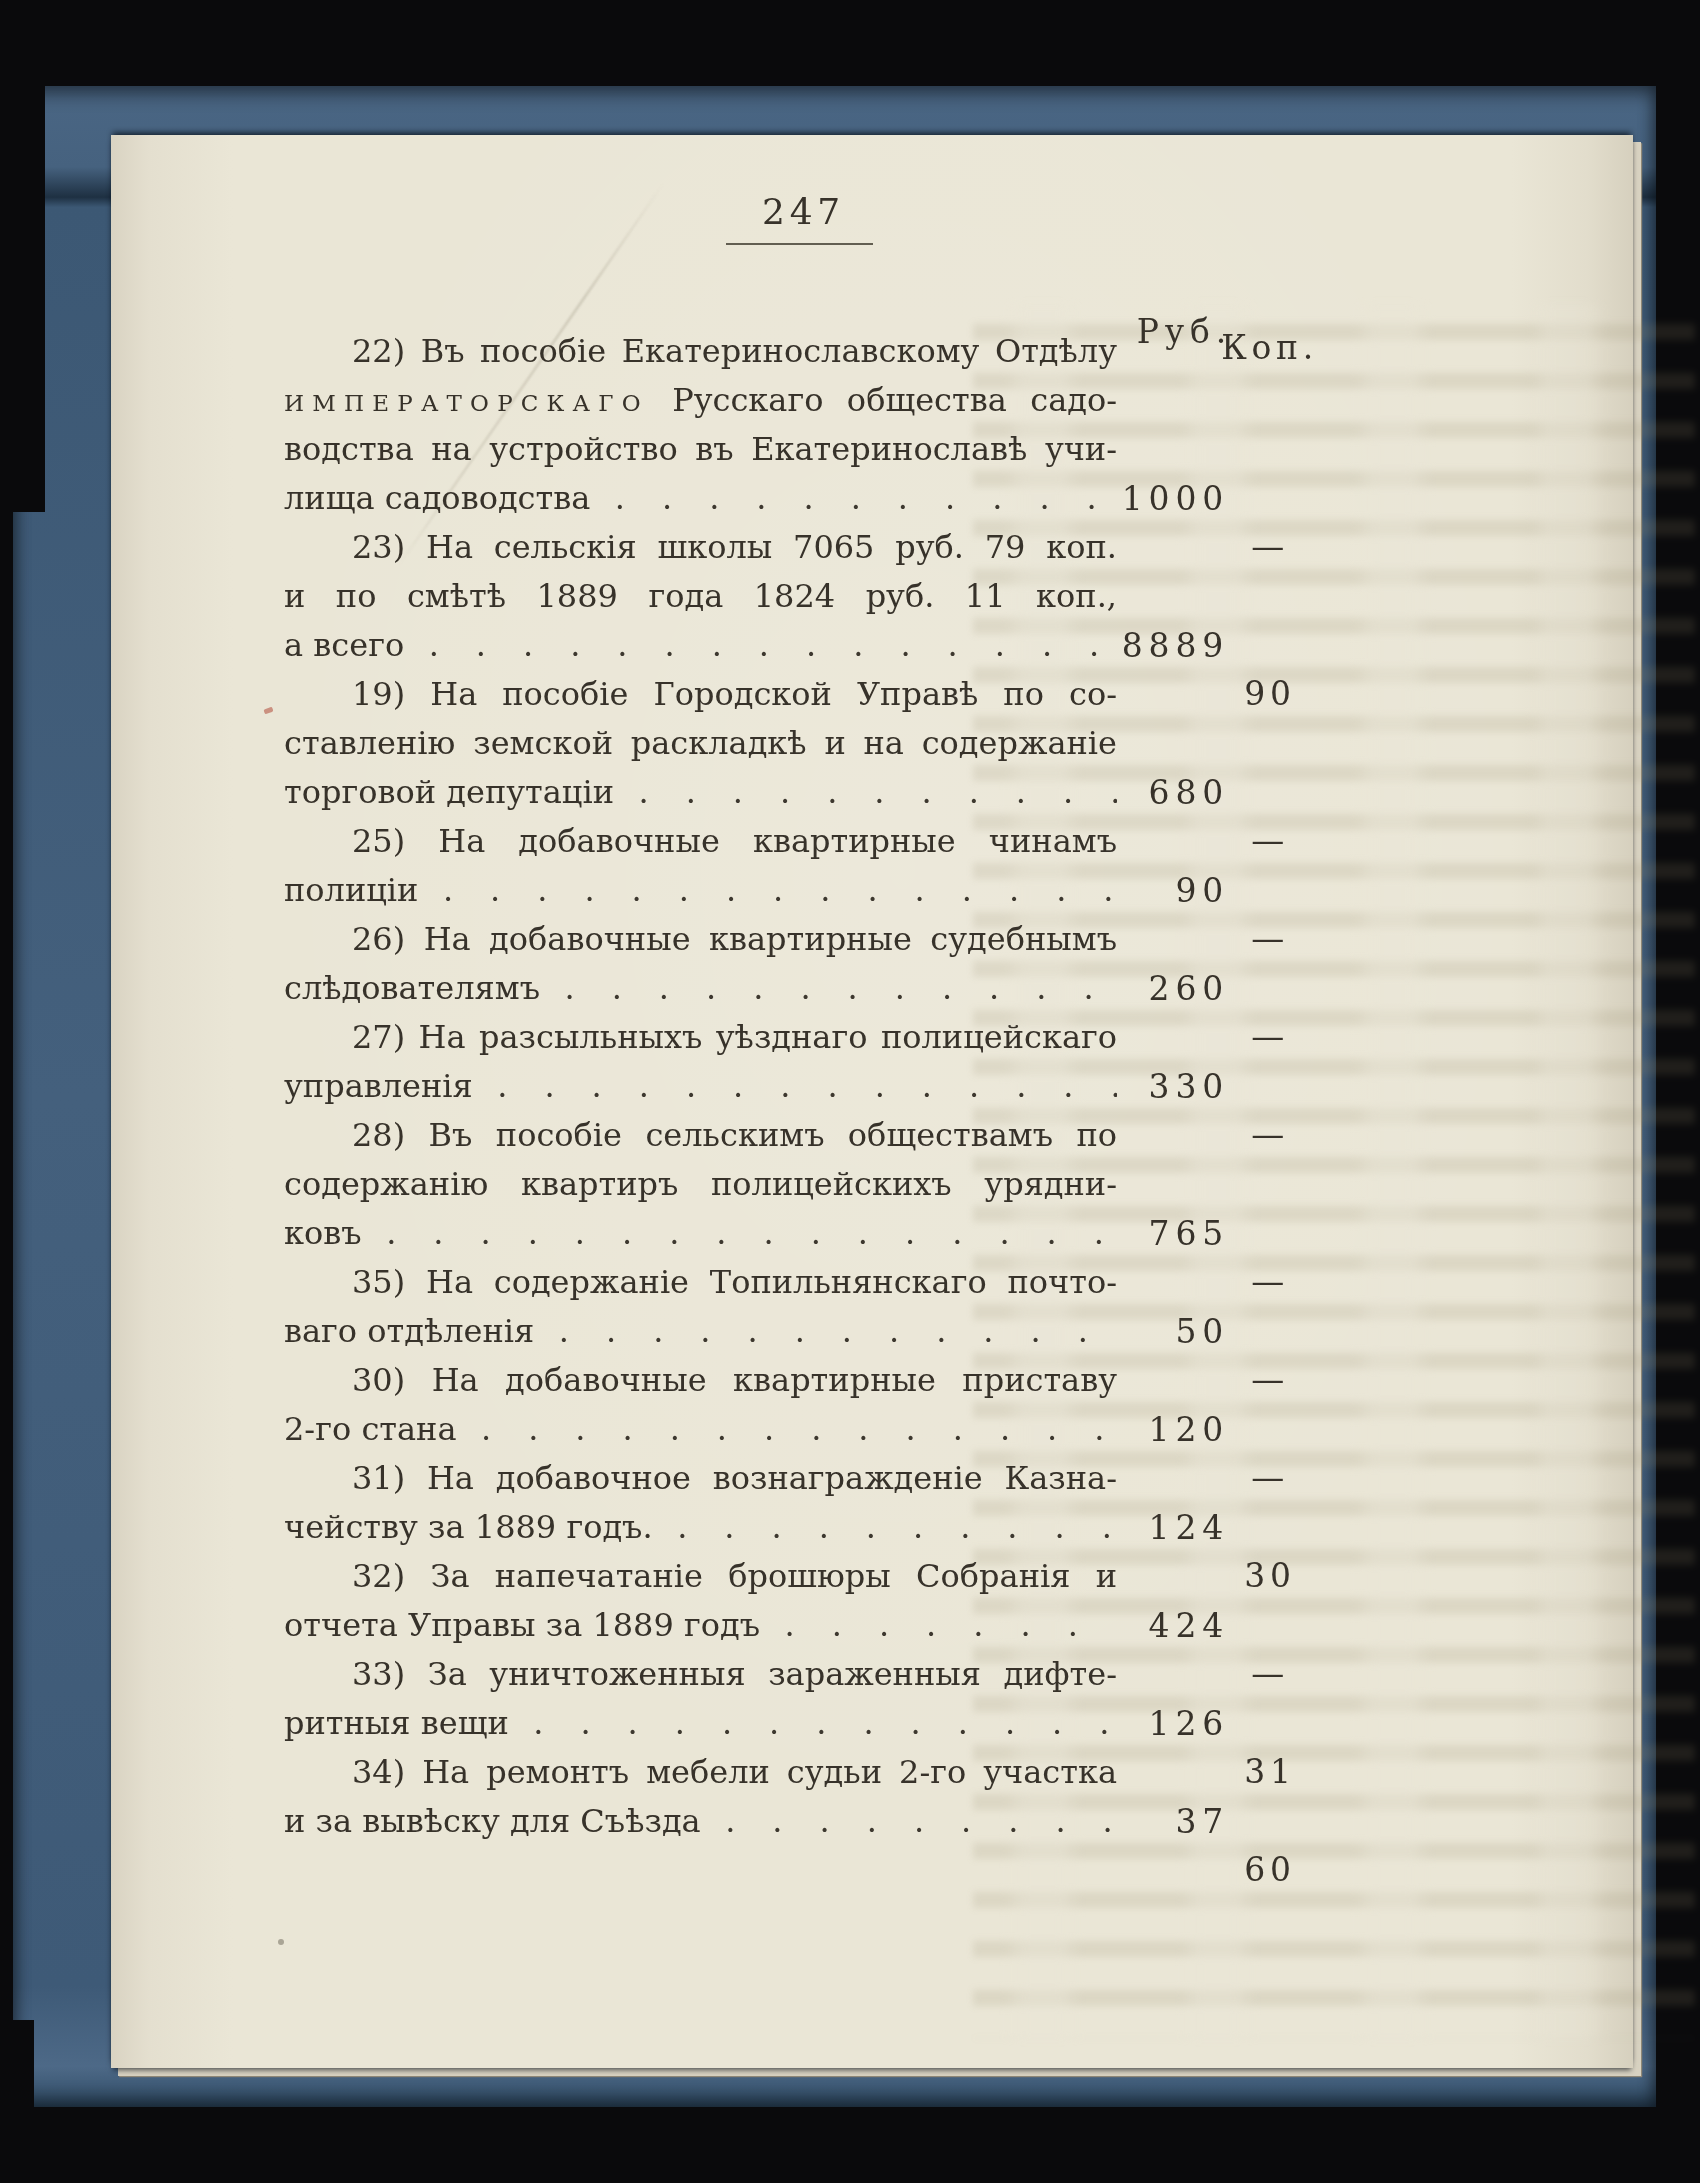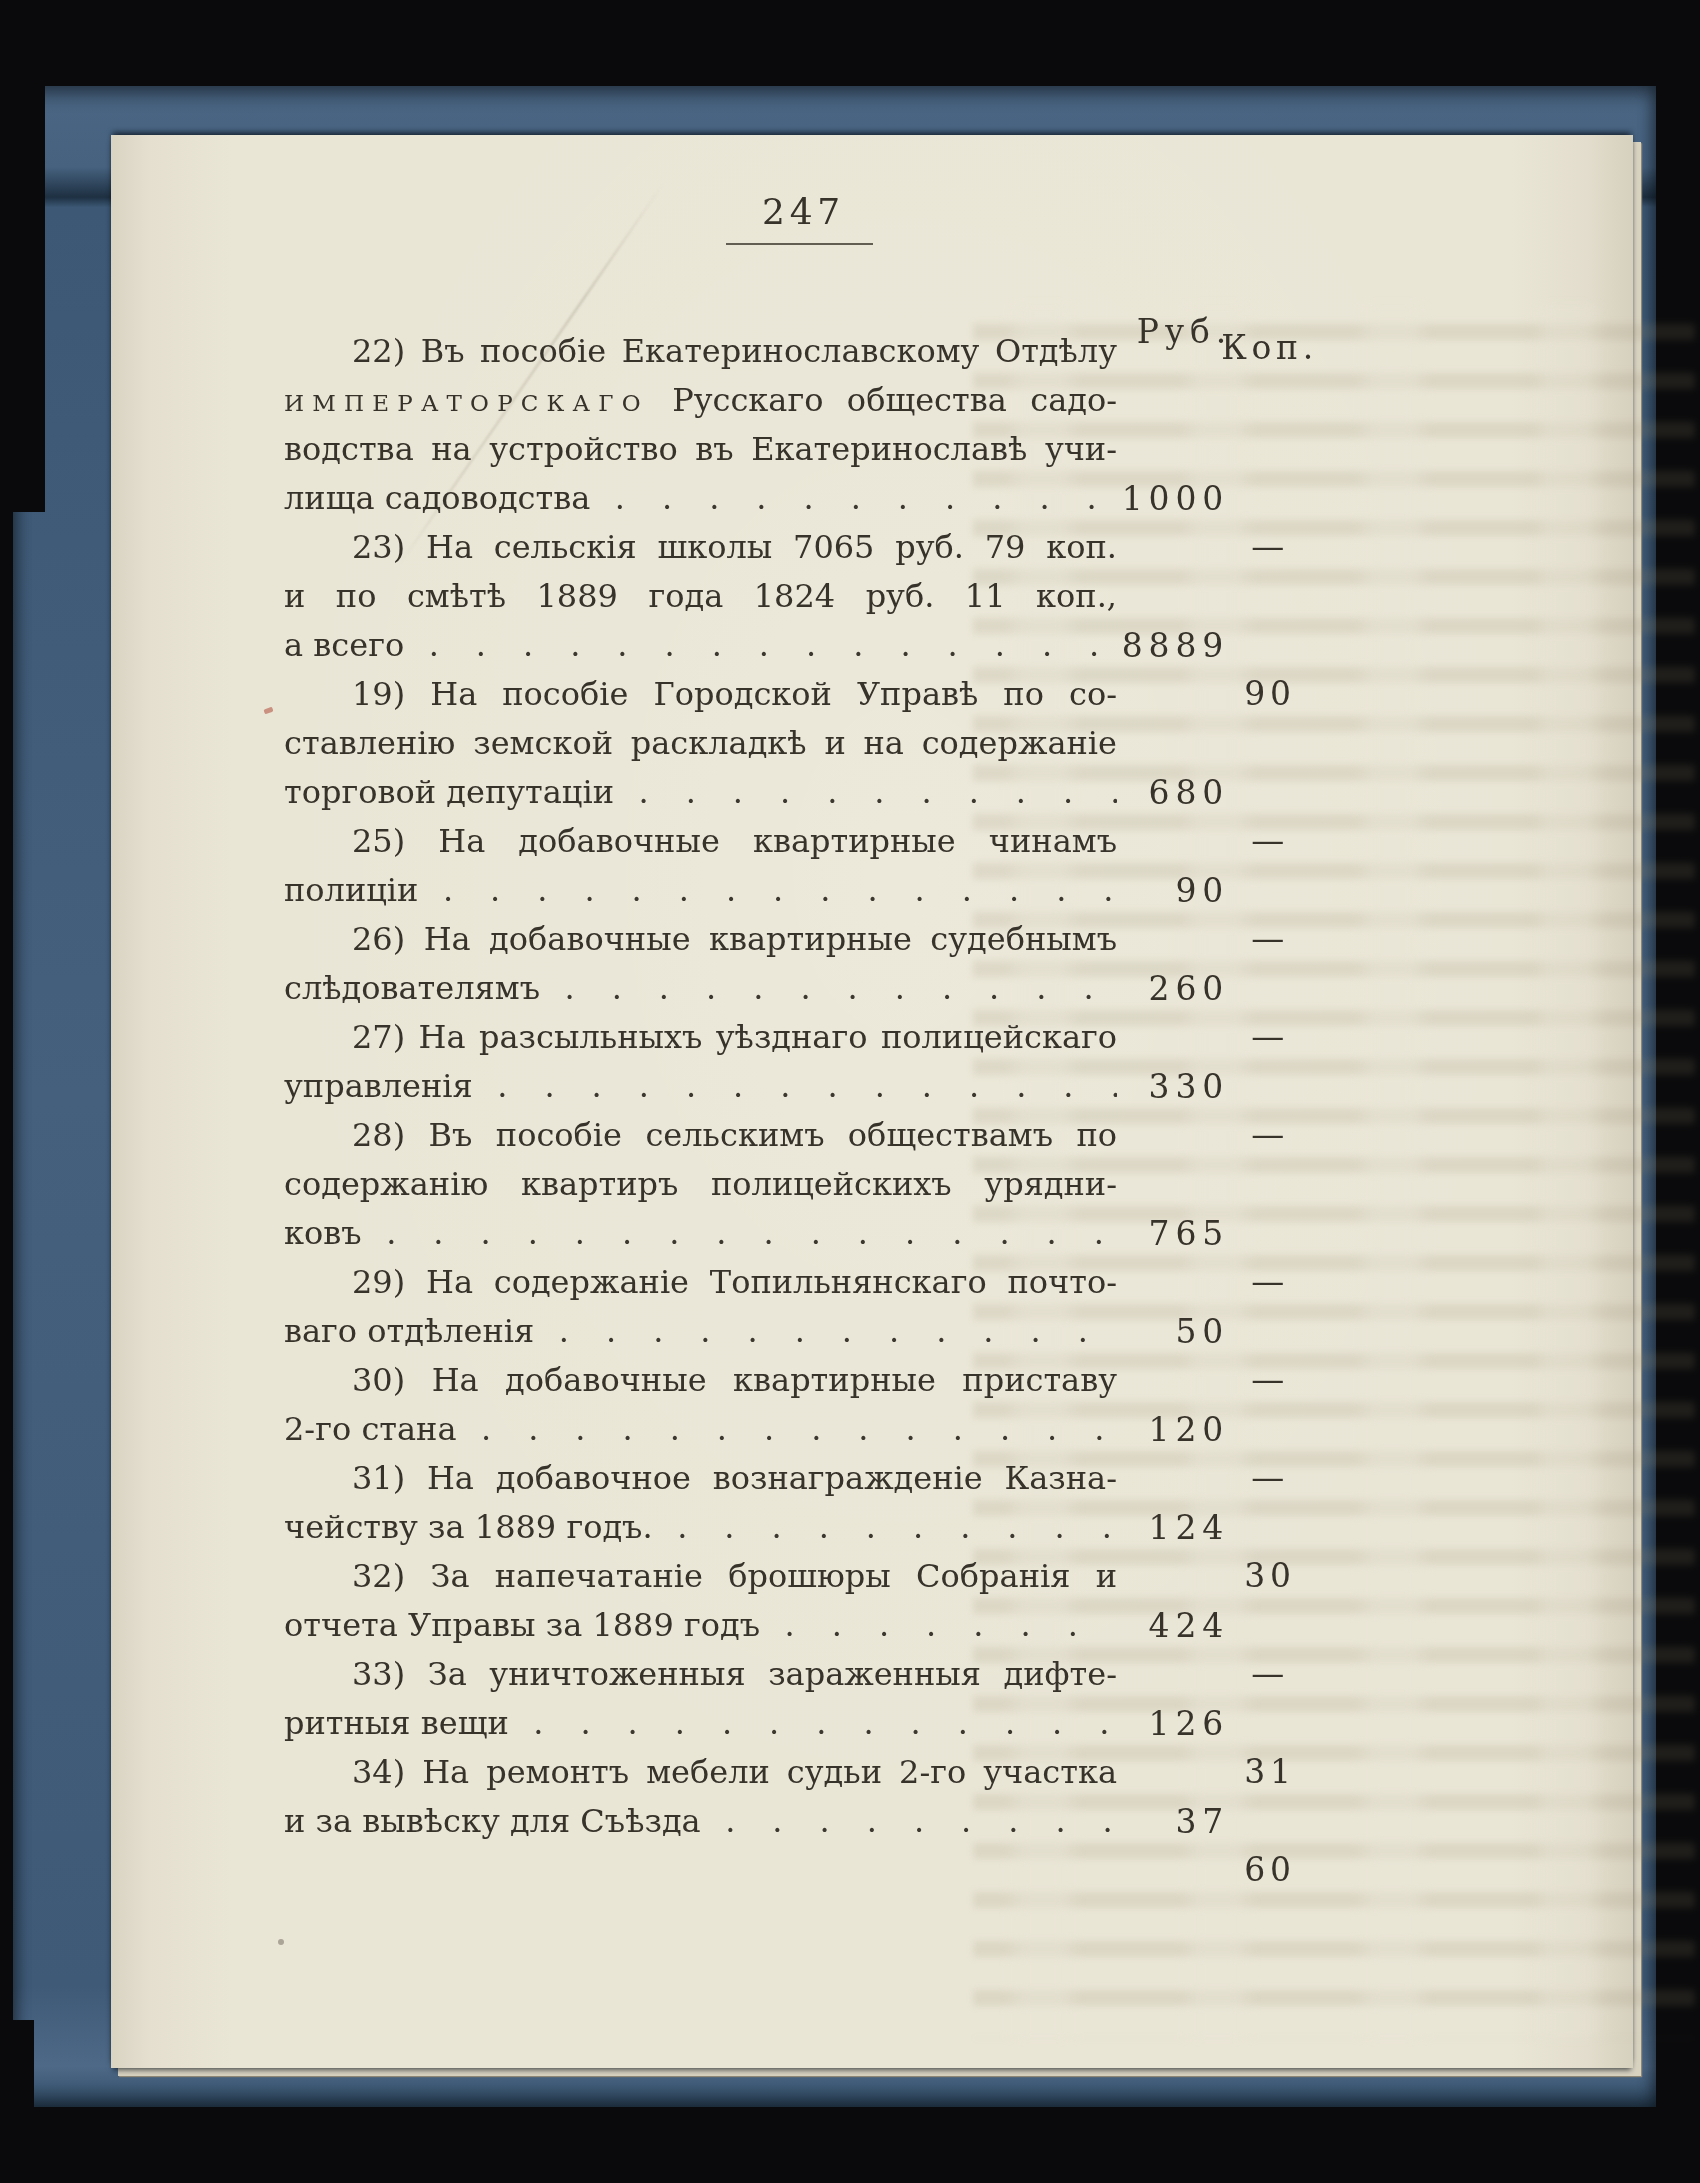--- a/index.html
+++ b/index.html
@@ -195,21 +195,21 @@
         </div>
         <div class="row">
           <span class="rub">765</span>
           <span class="kop">—</span>
           <div class="line amt">
             <span class="txt">ковъ</span>
             <span class="leader">....................</span>
           </div>
         </div>
         <div class="row">
-          <div class="line just indent"><span class="txt">29) На содержаніе Топильнянскаго почто-</span></div>
+          <div class="line just indent"><span class="txt">35) На содержаніе Топильнянскаго почто-</span></div>
         </div>
         <div class="row">
           <span class="rub">50</span>
           <span class="kop">—</span>
           <div class="line amt">
             <span class="txt">ваго отдѣленія</span>
             <span class="leader">....................</span>
           </div>
         </div>
         <div class="row">

